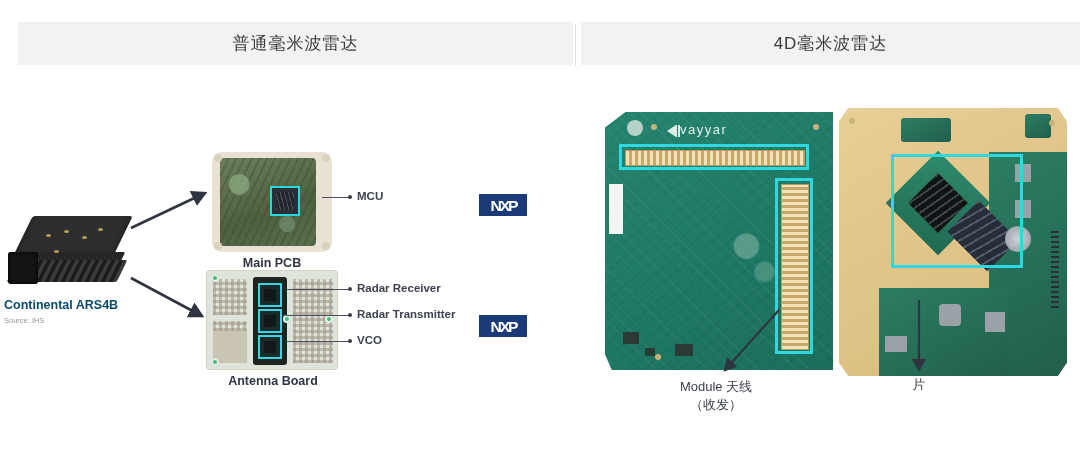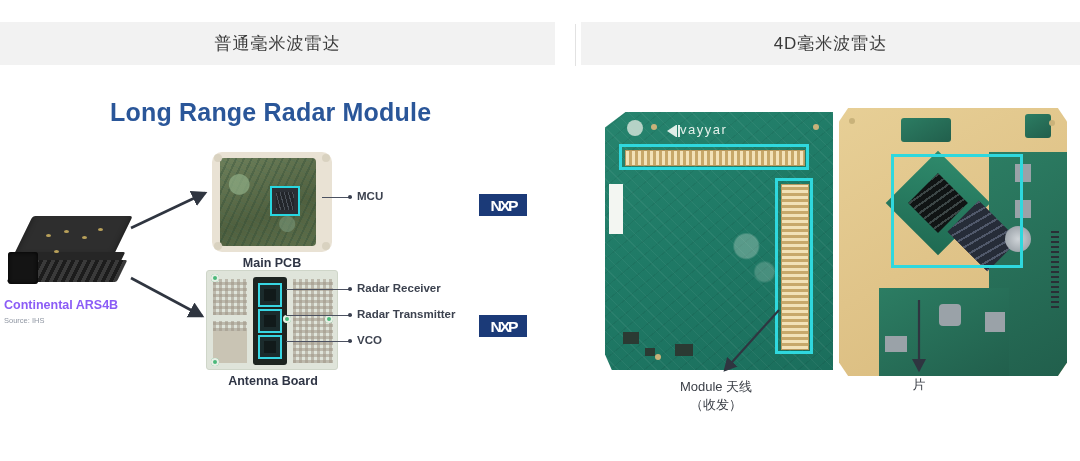--- a/index.html
+++ b/index.html
@@ -1,20 +1,20 @@
 <!DOCTYPE html>
 <html><head>
 <meta charset="utf-8">
 <title>Radar Comparison</title>
 <style>
   html,body{margin:0;padding:0;background:#fff;}
   body{width:1080px;height:461px;position:relative;overflow:hidden;
        font-family:"Liberation Sans","DejaVu Sans",sans-serif;}
   .band{position:absolute;top:22px;height:43px;background:#f2f2f2;}
-  .band-left{left:0;width:555px;text-align:center;}
+  .band-left{left:18px;width:555px;text-align:center;}
   .band-right{left:581px;width:499px;text-align:center;}
   .band-title{position:absolute;top:0;left:0;right:0;bottom:0;
        display:flex;align-items:center;justify-content:center;
        font-size:17px;color:#3a3a3a;letter-spacing:1px;}
   .divider{position:absolute;left:575px;top:24px;width:1px;height:42px;background:#e2e2e2;}
 
   
   .panel-left{position:absolute;left:0;top:70px;width:555px;height:391px;}
   .lrr-title{position:absolute;left:110px;top:28px;width:400px;text-align:left;
        font-size:25px;font-weight:bold;color:#2a5699;letter-spacing:.2px;}
@@ -25,21 +25,21 @@
       transform:skewX(-26deg);border-radius:3px;
       box-shadow:inset 0 -4px 6px rgba(0,0,0,.45);}
   .cm-body{position:absolute;left:6px;top:36px;width:104px;height:30px;background:#262626;
       transform:skewX(-26deg);border-radius:2px;}
   .cm-fins{position:absolute;left:22px;top:44px;width:92px;height:22px;transform:skewX(-26deg);
       background:repeating-linear-gradient(90deg,#3a3a3a 0 4px,#1c1c1c 4px 8px);border-radius:2px;}
   .cm-conn{position:absolute;left:0px;top:36px;width:30px;height:32px;background:#141414;
       border-radius:3px;box-shadow:inset 0 0 4px #000;}
   .cm-dot{position:absolute;width:5px;height:3px;background:#b9a15a;border-radius:50%;}
   .cont-label{position:absolute;left:4px;top:228px;width:180px;font-size:12.5px;
-      font-weight:bold;color:#8b5cf6;}
+      font-weight:bold;color:#0c4a6e;}
   .cont-source{position:absolute;left:4px;top:246px;font-size:7.5px;color:#9097a3;}
 
   
   .board{position:absolute;box-sizing:border-box;}
   .main-pcb{left:212px;top:82px;width:120px;height:100px;border-radius:10px;
       background:#e9e2d4;padding:6px;}
   .main-pcb-inner{position:absolute;left:8px;top:6px;right:16px;bottom:6px;border-radius:4px;
       background:
         radial-gradient(circle at 20% 30%,rgba(140,170,130,.75) 0 10%,transparent 11%),
         radial-gradient(circle at 70% 75%,rgba(120,150,120,.6) 0 8%,transparent 9%),
@@ -133,21 +133,20 @@
 <div class="band band-left">
   <div class="band-title">普通毫米波雷达</div>
 </div>
 <div class="divider"></div>
 <div class="band band-right">
   <div class="band-title">4D毫米波雷达</div>
 </div>
 
 <div class="panel-left">
 
-  <div class="lrr-title">Long Range Radar Module</div>
 
   <div class="cont-module">
     <div class="cm-top"></div>
     <div class="cm-body"></div>
     <div class="cm-fins"></div>
     <div class="cm-conn"></div>
     <div class="cm-dot" style="left:38px;top:18px;"></div>
     <div class="cm-dot" style="left:56px;top:14px;"></div>
     <div class="cm-dot" style="left:74px;top:20px;"></div>
     <div class="cm-dot" style="left:90px;top:12px;"></div>

